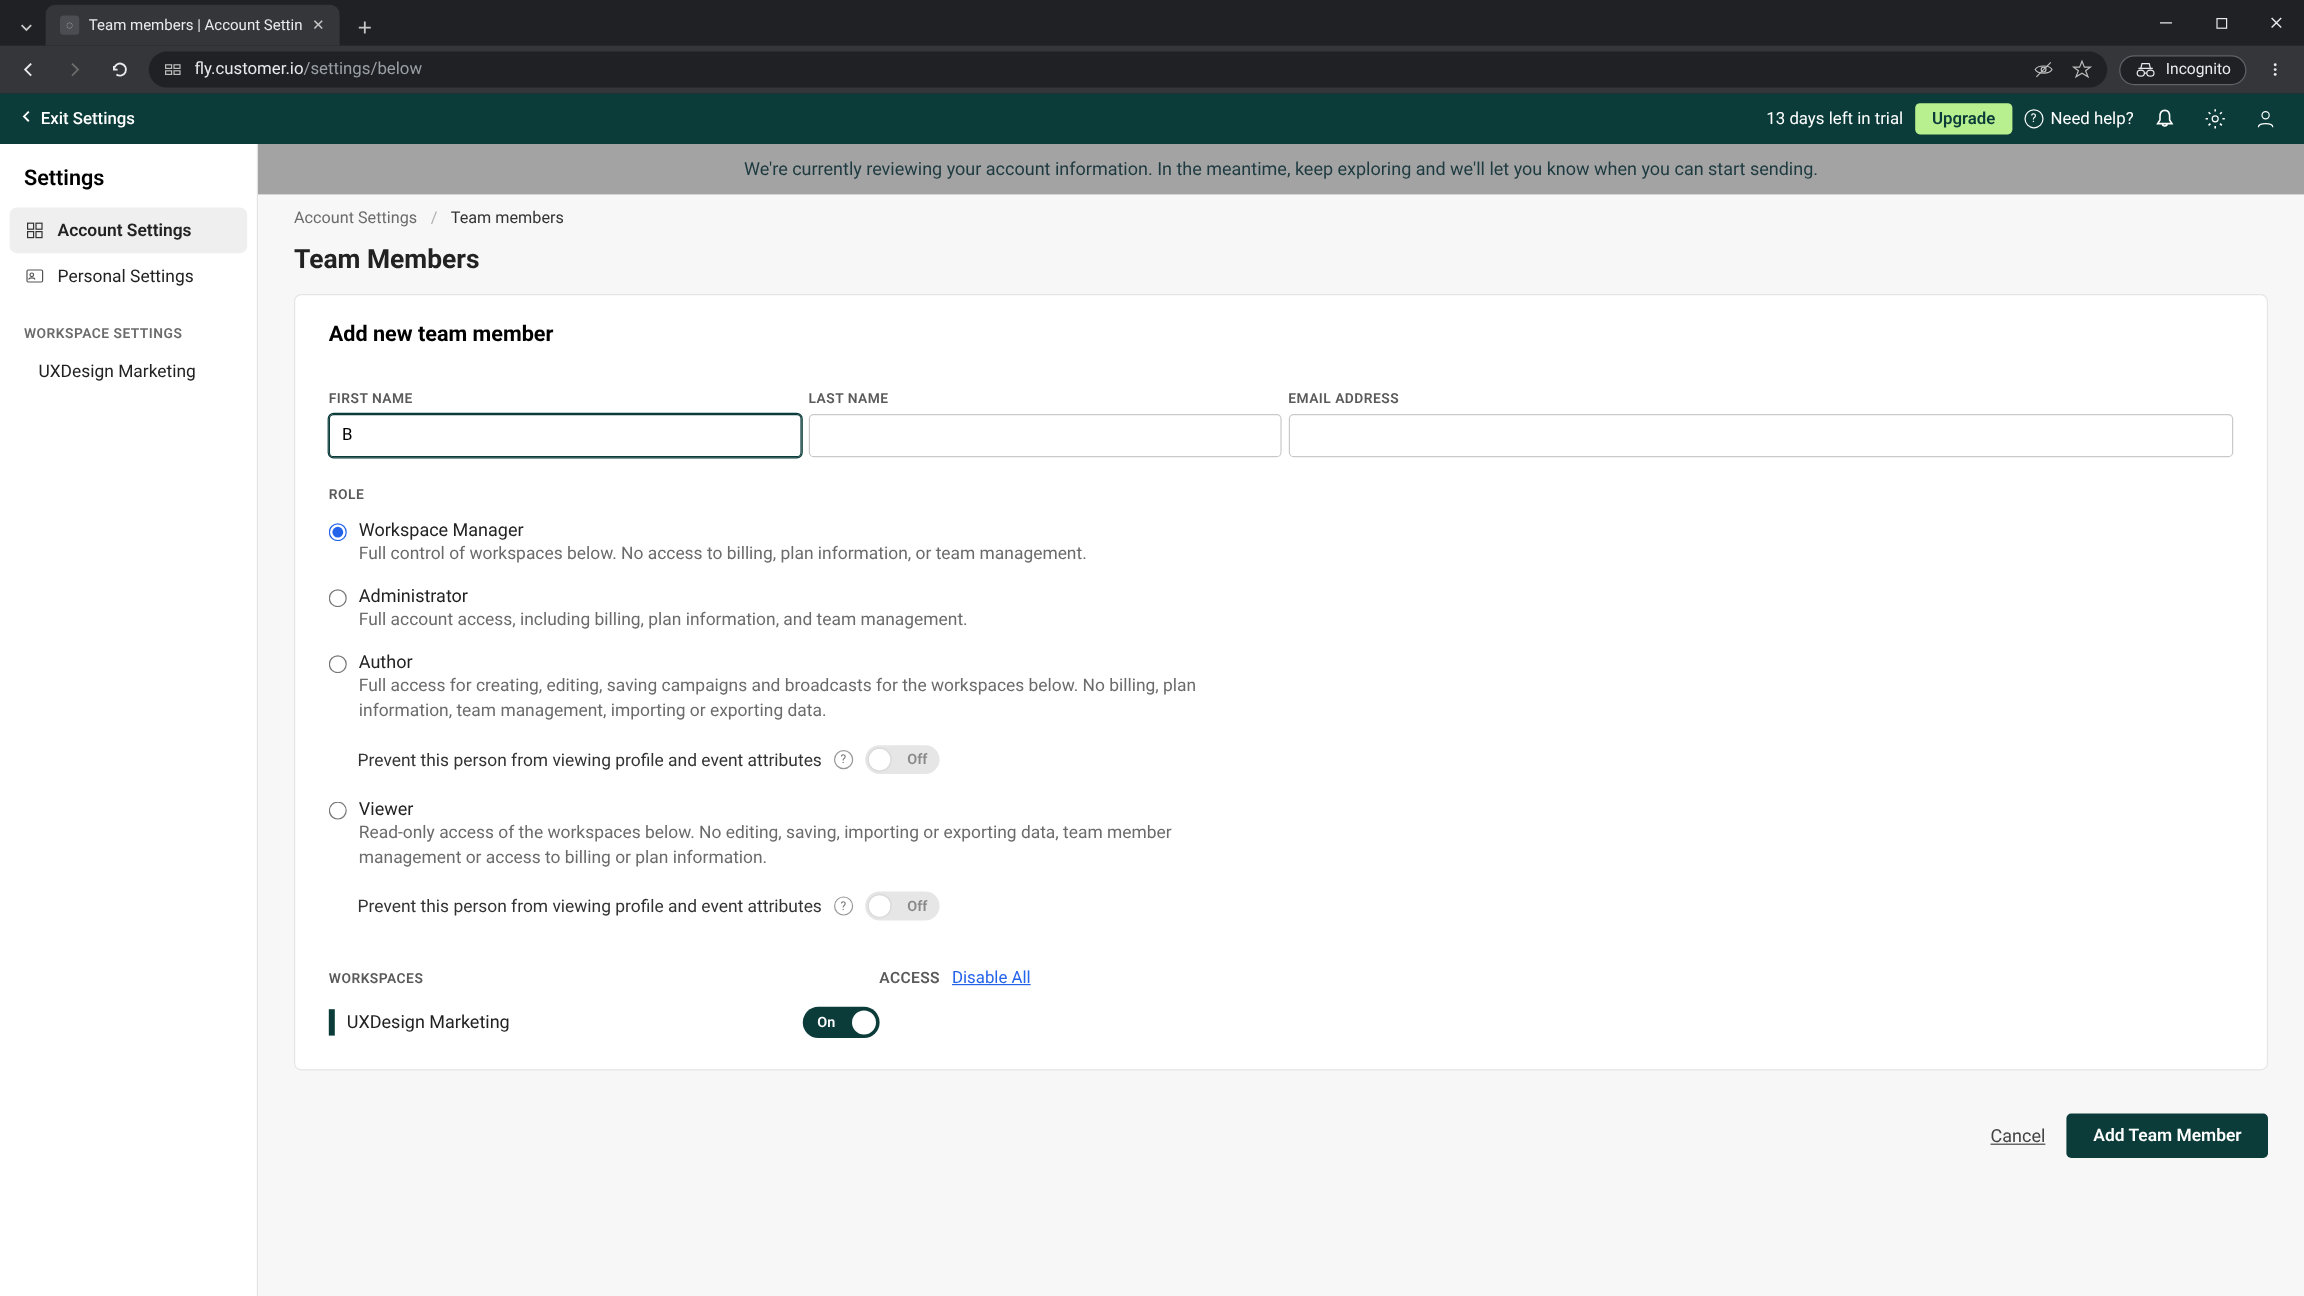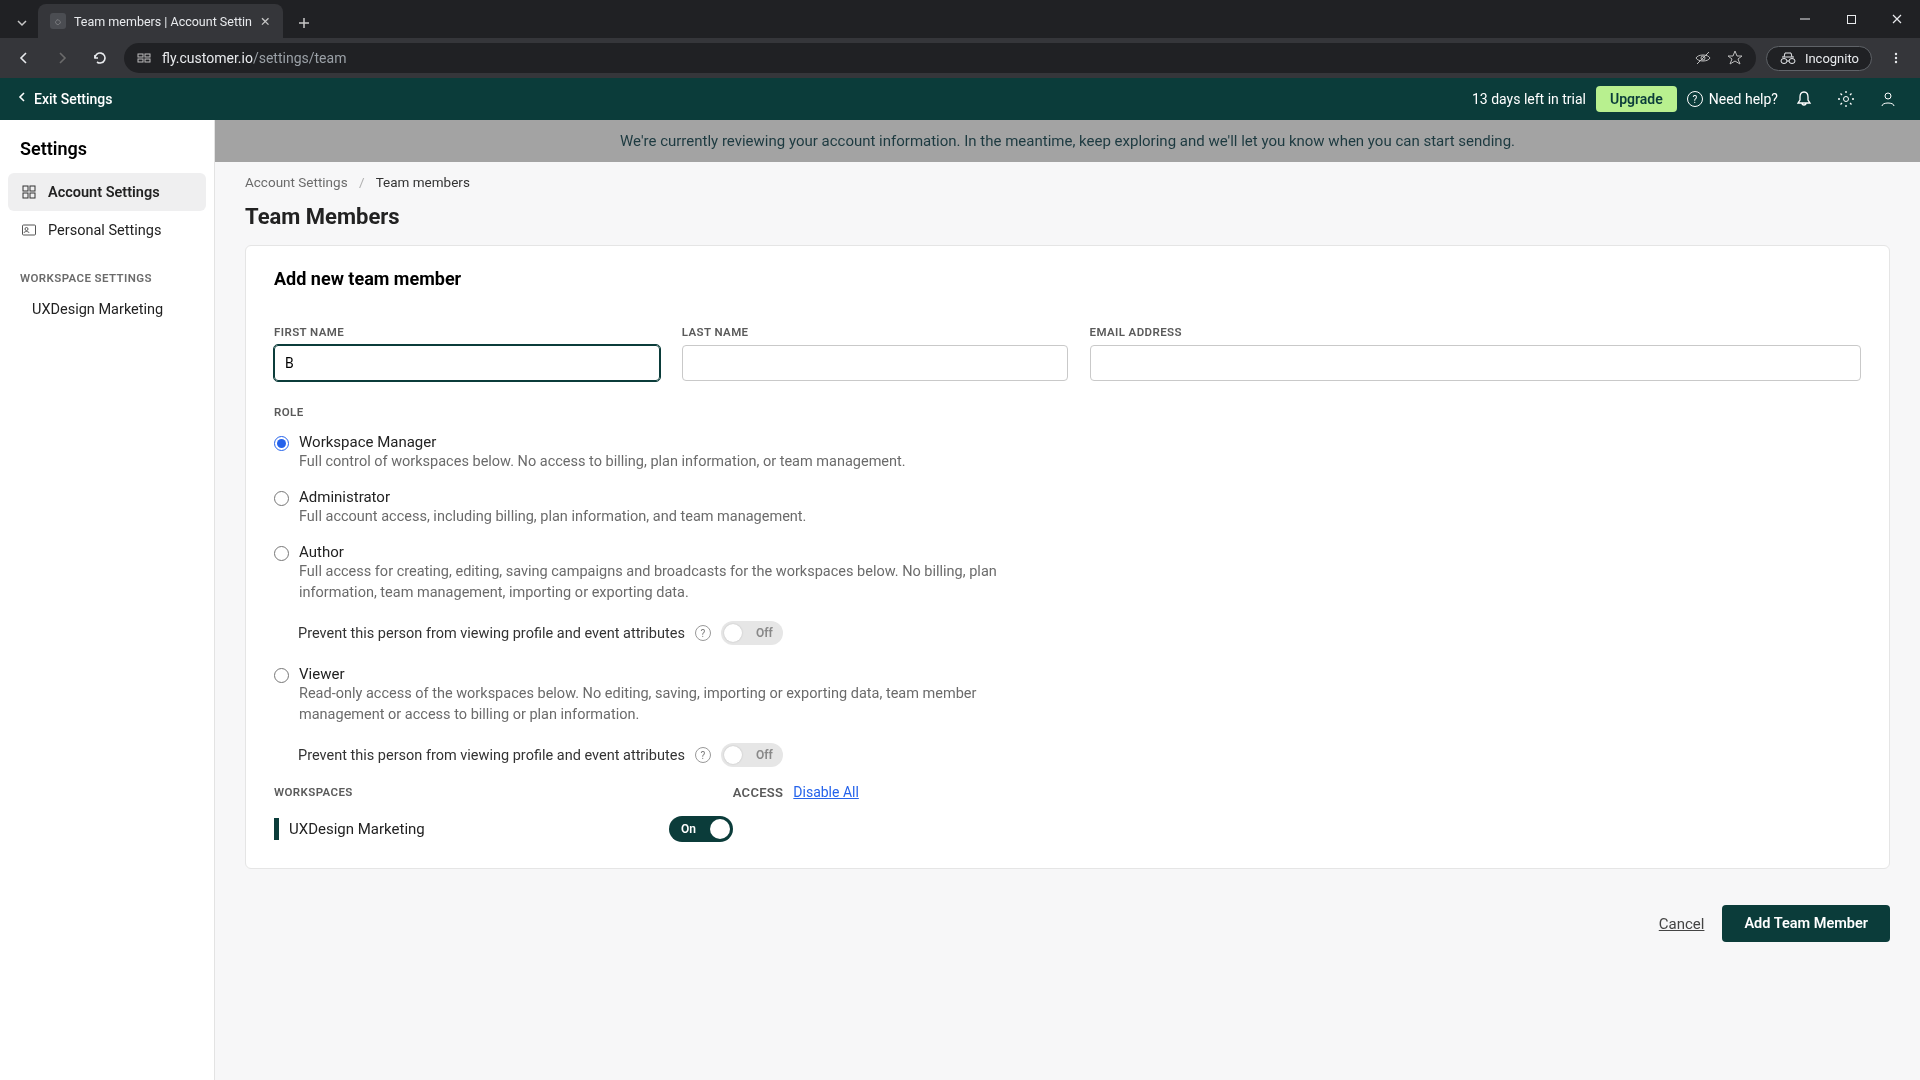--- a/index.html
+++ b/index.html
@@ -52,21 +52,21 @@
 .main { flex: 1; overflow-y: auto; position: relative; }
 .info-banner { background: #a3a3a3; color: #1d3a40; text-align: center; padding: 12px 35px; font-size: 15px; }
 .breadcrumbs { padding: 12px 30px 6px; font-size: 13.5px; color: #6b6b6b; }
 .breadcrumbs .sep { margin: 0 8px; color: #b0b0b0; }
 .breadcrumbs .cur { color: #333; }
 .page-title { font-size: 22px; font-weight: 700; padding: 8px 30px 16px; color: #222; }
 
 .card { background: #fff; border: 1px solid #e5e5e5; border-radius: 6px; margin: 0 30px 30px; padding: 22px 28px 26px; }
 .card h3 { font-size: 18px; font-weight: 700; margin-bottom: 36px; }
 
-.field-row { display: flex; gap: 22px; margin-bottom: 24px; }
+.field-row { display: flex; gap: 6px; margin-bottom: 24px; }
 .field { flex: 1; display: flex; flex-direction: column; gap: 6px; }
 .field.wide { flex: 2; }
 .field-label { font-size: 11.5px; letter-spacing: 0.4px; color: #5a5a5a; font-weight: 600; }
 .text-input { height: 36px; border: 1px solid #c9c9c9; border-radius: 4px; padding: 0 10px; font-size: 14px; background: #fff; }
 .text-input.focused { border-color: #0b3c3a; outline: 1px solid #0b3c3a; }
 
 .section-label { font-size: 11.5px; letter-spacing: 0.4px; color: #5a5a5a; font-weight: 600; margin-bottom: 10px; }
 
 .role-option { display: flex; gap: 10px; padding: 4px 0 12px; }
 .role-option input[type=radio] { margin-top: 3px; width: 15px; height: 15px; accent-color: #2563eb; }
@@ -76,21 +76,21 @@
 
 .prevent-row { display: flex; align-items: center; gap: 10px; padding: 6px 0 16px 24px; font-size: 14.5px; color: #333; }
 .help-circle { display: inline-flex; width: 16px; height: 16px; border: 1px solid #999; border-radius: 50%; align-items: center; justify-content: center; font-size: 10px; color: #777; }
 
 .toggle { position: relative; width: 62px; height: 24px; border-radius: 12px; display: flex; align-items: center; font-size: 12px; font-weight: 600; }
 .toggle.off { background: #e6e6e6; color: #888; justify-content: flex-end; padding-right: 10px; }
 .toggle.off::before { content: ""; position: absolute; left: 3px; top: 3px; width: 18px; height: 18px; background: #fff; border-radius: 50%; box-shadow: 0 0 2px rgba(0,0,0,0.2); }
 .toggle.on { background: #0b3c3a; color: #fff; justify-content: flex-start; padding-left: 12px; width: 64px; height: 26px; border-radius: 13px; }
 .toggle.on::after { content: ""; position: absolute; right: 3px; top: 3px; width: 20px; height: 20px; background: #fff; border-radius: 50%; }
 
-.ws-header { display: flex; align-items: center; margin-top: 1px; text-align: center; }
+.ws-header { display: flex; align-items: center; margin-top: 24px; text-align: center; }
 .ws-header .lbl { font-size: 11.5px; letter-spacing: 0.4px; color: #5a5a5a; font-weight: 600; }
 .ws-header .access { margin-left: 380px; font-size: 13px; color: #5a5a5a; font-weight: 600; letter-spacing: 0.3px; }
 .ws-header .disable { margin-left: 10px; color: #2563eb; text-decoration: underline; font-size: 14px; }
 
 .ws-row { display: flex; align-items: center; margin-top: 16px; gap: 10px; }
 .color-bar { width: 5px; height: 22px; background: #0b3c3a; }
 .ws-name { font-size: 15px; color: #222; flex: 0 0 370px; }
 
 .footer-row { display: flex; justify-content: flex-end; align-items: center; gap: 18px; padding: 6px 30px 0; }
 .cancel-link { color: #444; text-decoration: underline; font-size: 15px; }
@@ -160,21 +160,21 @@
       </div>
     <div class="addr-bar">
       <span class="site-icon">
         <svg width="16" height="16" viewBox="0 0 16 16">
             <rect x="2" y="4" width="5" height="3" stroke="#bdbdbd" fill="none"></rect>
             <rect x="9" y="4" width="5" height="3" stroke="#bdbdbd" fill="none"></rect>
             <rect x="2" y="9" width="5" height="3" stroke="#bdbdbd" fill="none"></rect>
             <rect x="9" y="9" width="5" height="3" stroke="#bdbdbd" fill="none"></rect>
           </svg>
       </span>
-      <span class="url"><span>fly.customer.io</span><span class="muted">/settings/team</span></span>
+      <span class="url"><span>fly.customer.io</span><span class="muted">/settings/below</span></span>
       <span class="addr-right">
         <span>
             <svg width="18" height="18" viewBox="0 0 18 18">
               <path d="M2 9 C4 5 14 5 16 9 C14 13 4 13 2 9 Z" stroke="#bdbdbd" fill="none"></path>
               <circle cx="9" cy="9" r="2" stroke="#bdbdbd" fill="none"></circle>
               <path d="M3 15 L15 3" stroke="#bdbdbd"></path>
             </svg>
           </span>
         <span>
             <svg width="18" height="18" viewBox="0 0 18 18">

